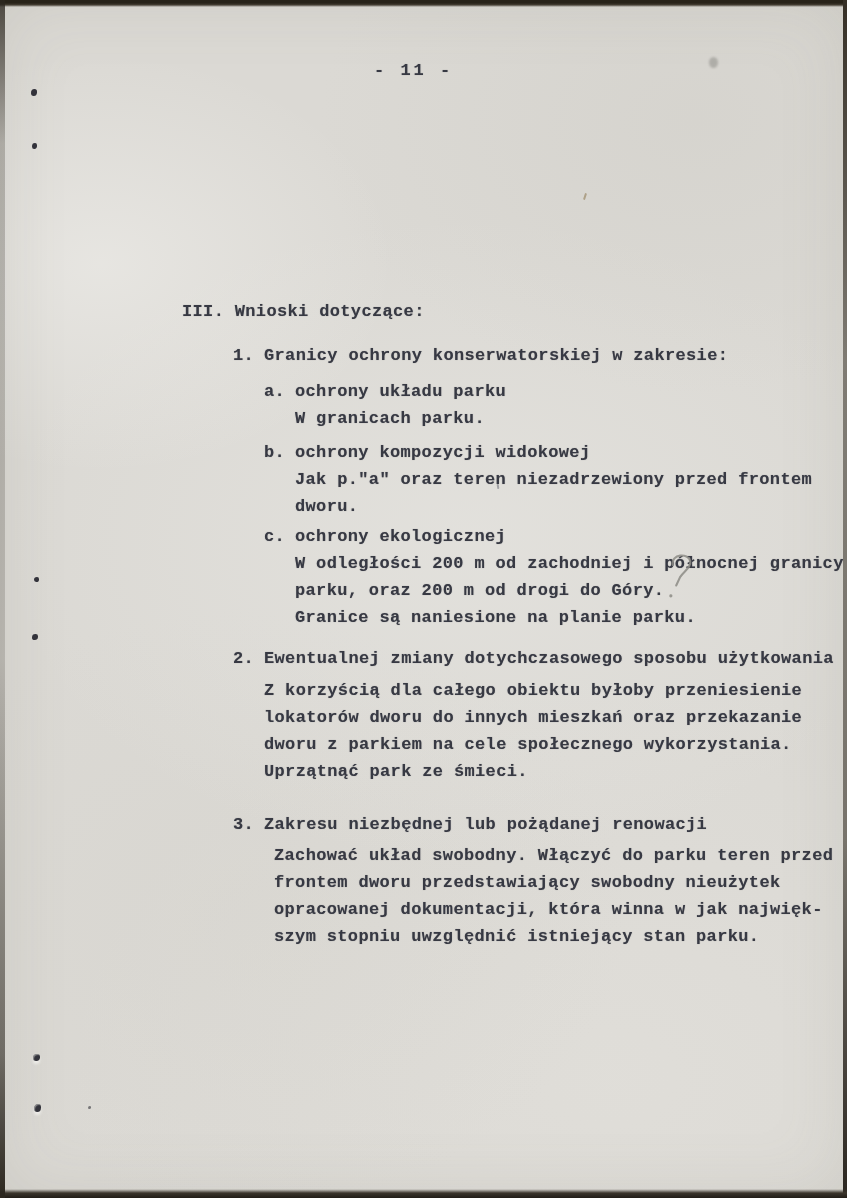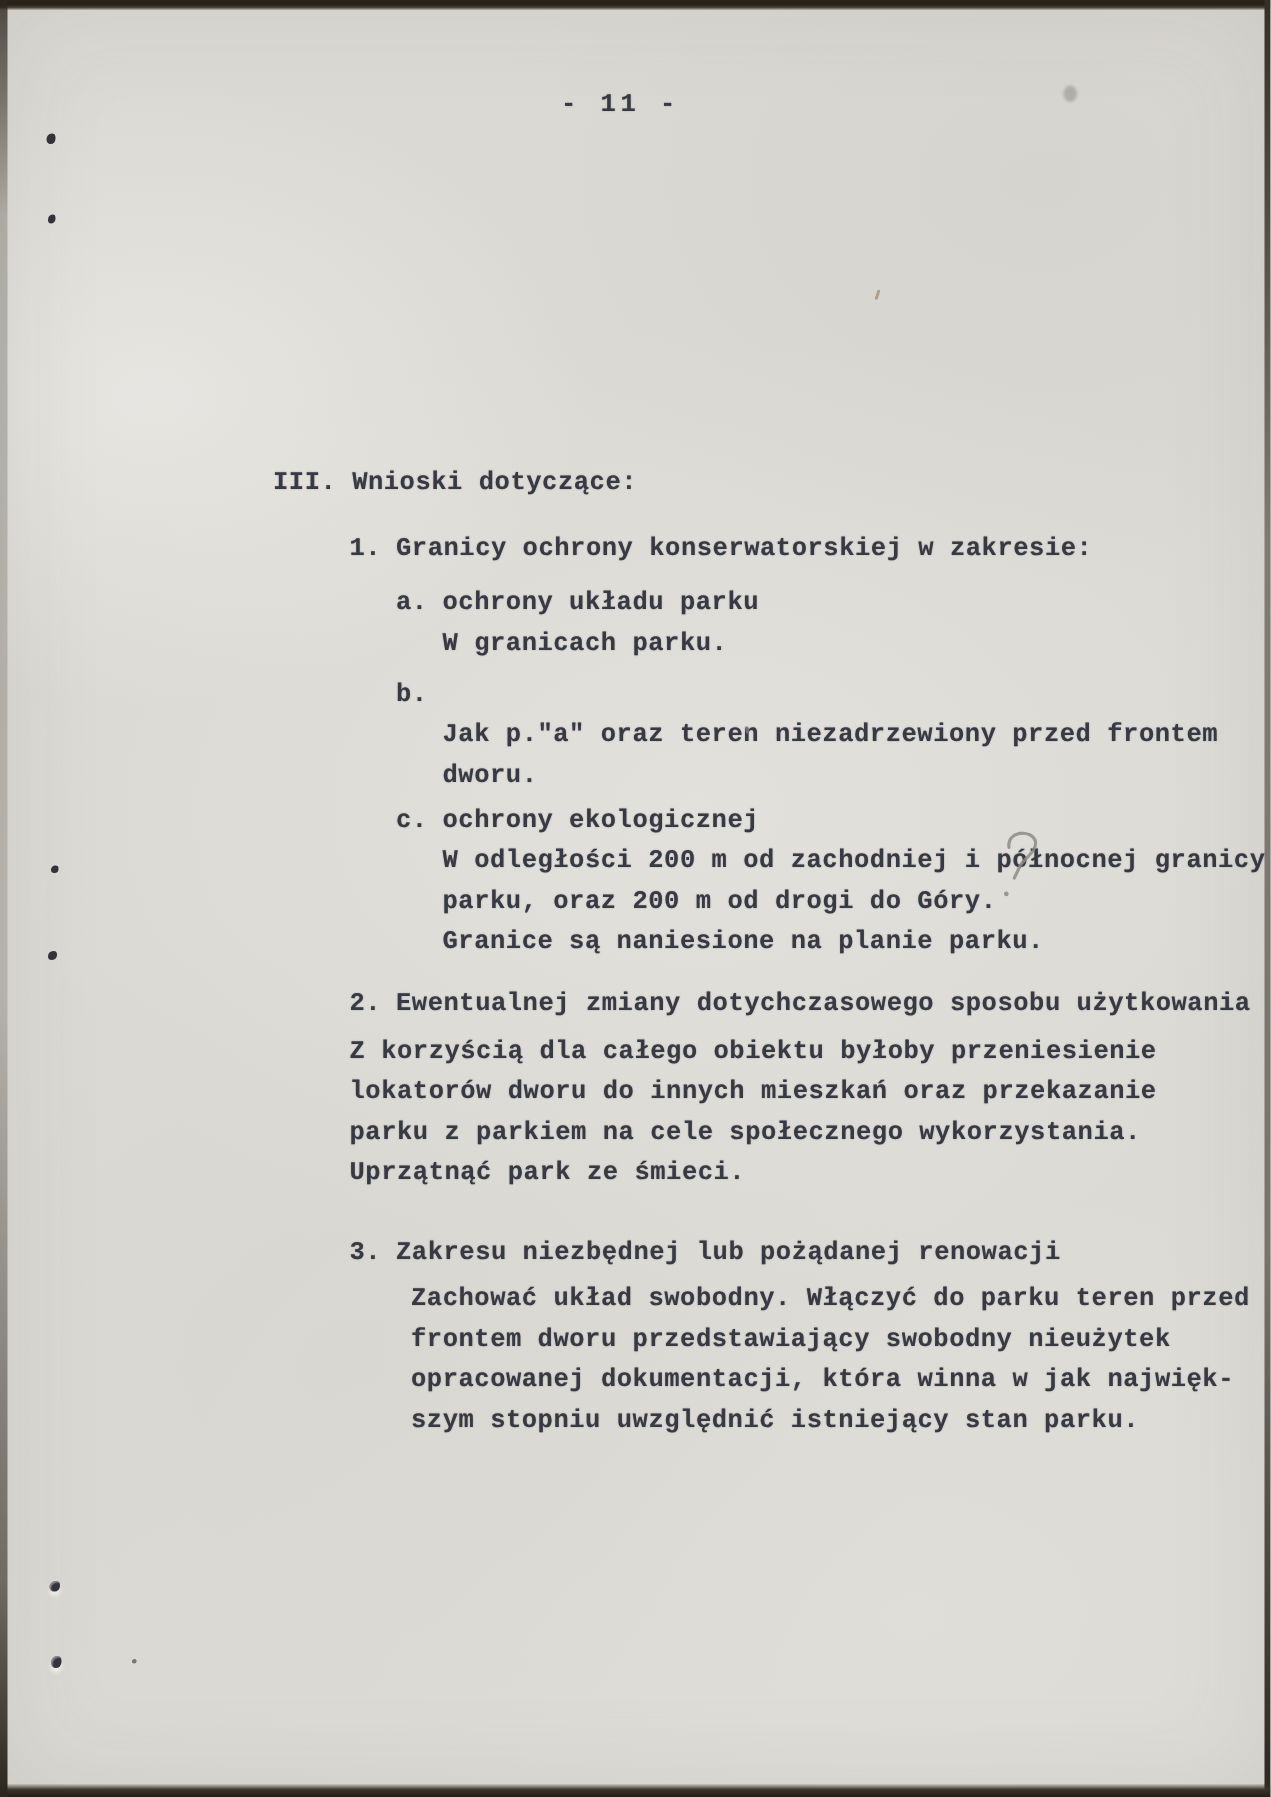--- a/index.html
+++ b/index.html
@@ -26,33 +26,33 @@
   .edge-left{top:0;left:0;width:5px;height:100%;
     background:linear-gradient(180deg,rgba(44,39,31,.8),rgba(44,39,31,.25) 12%,rgba(44,39,31,.18) 55%,rgba(44,39,31,.6) 88%,#2c271f);}
 
   
   .t{
     font-size:17px;line-height:27px;font-weight:bold;letter-spacing:.35px;
     color:#373943;white-space:pre;
     text-shadow:0 0 1px rgba(55,57,67,.45);
   }
   .pagenum{position:absolute;top:57px;left:374px;letter-spacing:3px;}
-  .textblock{position:absolute;left:182px;top:309px;}
+  .textblock{position:absolute;left:182px;top:298px;}
   .row{display:flex;}
   .num{flex:0 0 31px;width:31px;}
   .sec{margin-left:51px;}
   .sec1{margin-top:17px;}
   .sec2{margin-top:14px;}
   .sec3{margin-top:26px;}
   .items{margin-left:31px;}
   .item-a{margin-top:9px;}
   .item-b{margin-top:7px;}
   .item-c{margin-top:3px;}
   .sublines{margin-left:31px;}
-  .body2{margin-top:5px;}
+  .body2{margin-left:31px;margin-top:5px;}
   .body3{margin-left:41px;margin-top:4px;}
 
   
   .speck{position:absolute;background:#33333b;border-radius:60% 40% 55% 45%;}
   .speck.halo{box-shadow:0 3px 3px rgba(242,241,237,.85), inset 1px 1px 1px rgba(230,229,225,.5);}
   .smudge{position:absolute;background:#8f8e89;border-radius:50%;filter:blur(1.2px);opacity:.55;}
   .fiber{position:absolute;background:#9c8a6a;opacity:.7;border-radius:2px;}
   .mark-q{position:absolute;left:666px;top:551px;transform:rotate(7deg);opacity:.85;}
 </style>
 </head>
@@ -84,20 +84,21 @@
             <span class="t">ochrony układu parku</span>
           </div>
           <div class="sublines">
             <div class="t">W granicach parku.</div>
           </div>
         </div>
 
         <div class="item-b">
           <div class="row">
             <span class="t num">b.</span>
+            <span class="t">ochrony kompozycji widokowej</span>
           </div>
           <div class="sublines">
             <div class="t">Jak p."a" oraz teren niezadrzewiony przed frontem</div>
             <div class="t">dworu.</div>
           </div>
         </div>
 
         <div class="item-c">
           <div class="row">
             <span class="t num">c.</span>
@@ -114,21 +115,21 @@
     </div>
 
     <div class="sec sec2">
       <div class="row">
         <span class="t num">2.</span>
         <span class="t">Ewentualnej zmiany dotychczasowego sposobu użytkowania</span>
       </div>
       <div class="body2">
         <div class="t">Z korzyścią dla całego obiektu byłoby przeniesienie</div>
         <div class="t">lokatorów dworu do innych mieszkań oraz przekazanie</div>
-        <div class="t">parku z parkiem na cele społecznego wykorzystania.</div>
+        <div class="t">dworu z parkiem na cele społecznego wykorzystania.</div>
         <div class="t">Uprzątnąć park ze śmieci.</div>
       </div>
     </div>
 
     <div class="sec sec3">
       <div class="row">
         <span class="t num">3.</span>
         <span class="t">Zakresu niezbędnej lub pożądanej renowacji</span>
       </div>
       <div class="body3">

